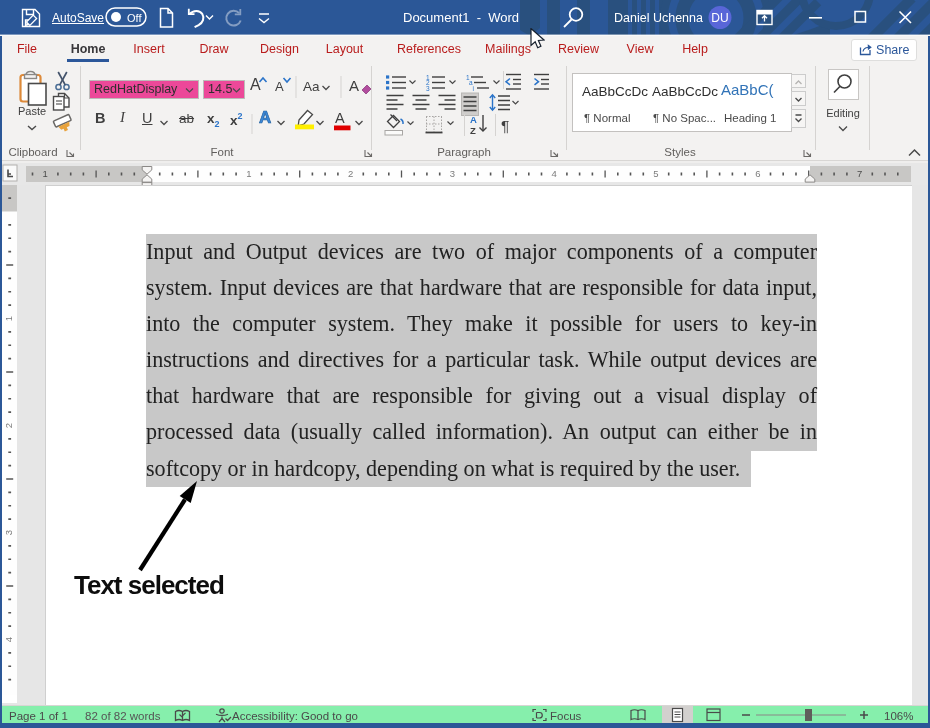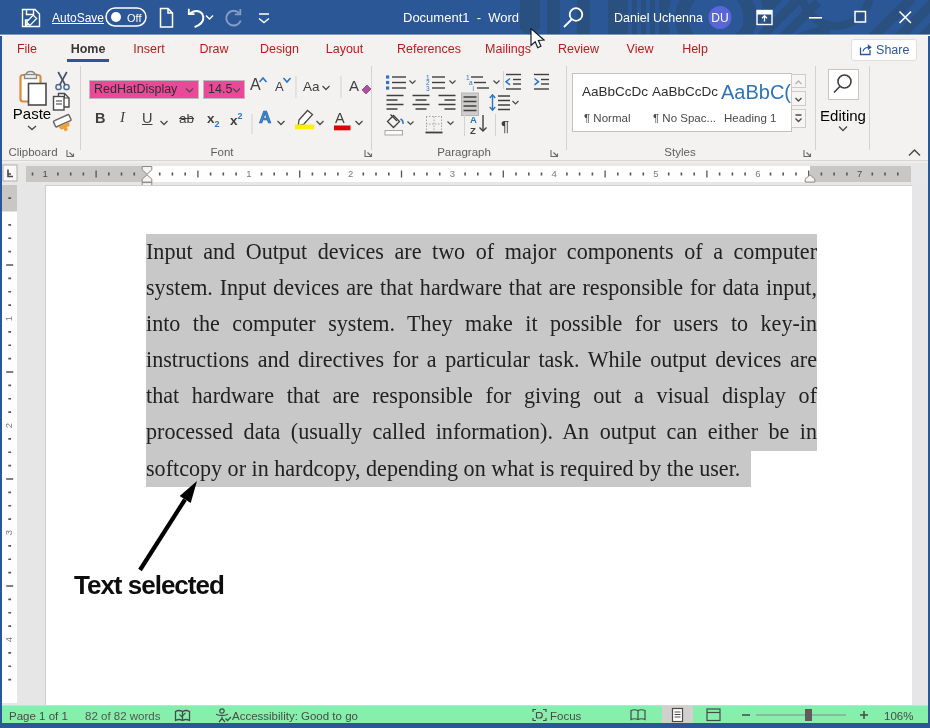--- a/index.html
+++ b/index.html
@@ -15,21 +15,21 @@
 #tabsrow { left:0; top:36px; width:930px; height:26px; background:#f3f2f1; }
 .tab { position:absolute; top:0; height:26px; line-height:27px; font-size:12.5px; color:#b91c1c; text-align:center; }
 .tab.active { color:#38373a; font-weight:bold; }
 .tab.active::after { content:""; position:absolute; left:3px; right:3px; bottom:0px; height:3px; background:#2b579a; }
 #sharebtn { position:absolute; left:851px; top:3px; width:66px; height:22px; background:#fff; border:1px solid #dededd; border-radius:3px; color:#2b579a; font-size:12.5px; line-height:20px; text-align:center; }
 
 
 #ribbon { left:0; top:62px; width:930px; height:99px; background:#f3f2f1; border-bottom:1px solid #d8d6d4; }
 .vsep { position:absolute; top:4px; height:84px; width:1px; background:#d5d3d1; }
 .grouplabel { position:absolute; top:84px; height:14px; font-size:11.5px; color:#605e5c; text-align:center; }
-.rlabel { position:absolute; font-size:15px; color:#000000; }
+.rlabel { position:absolute; font-size:11px; color:#404040; }
 .combo { position:absolute; background:#ec4899; border:1px solid #bdbbb9; font-size:12.5px; color:#2f2f2f; }
 
 
 #rulerrow { left:0; top:161px; width:930px; height:24px; background:#e7e7e7; border-top:2px solid #efeeed; }
 
 
 #docarea { left:0; top:185px; width:930px; height:520px; background:#e6e6e6; }
 #page { position:absolute; left:45px; top:0px; width:867px; height:520px; background:#fff; border-left:1px solid #cfcfcf; }
 #pagetopline { position:absolute; left:45px; top:0px; width:867px; height:1px; background:#cfcfcf; }
 #vruler { position:absolute; left:2px; top:0px; width:15px; height:518px; background:#fff; }
@@ -370,21 +370,21 @@
   <div class="rlabel" style="left:207px; top:49px; font-size:13.5px; font-weight:bold; color:#3f3f3f;">x<span style="font-size:9px; color:#2b74c9; vertical-align:-4px;">2</span></div>
   <div class="rlabel" style="left:230px; top:49px; font-size:13.5px; font-weight:bold; color:#3f3f3f;">x<span style="font-size:9px; color:#2b74c9; vertical-align:6px;">2</span></div>
   <div class="rlabel" style="left:259px; top:46px; font-size:17px; font-weight:bold; color:#3c88d8; -webkit-text-stroke:0.7px #1f5f9e;">A</div>
   <div class="rlabel" style="left:335px; top:48px; font-size:14.5px; color:#3f3f3f;">A</div>
 
   <div class="abs" style="left:572px; top:11px; width:220px; height:59px; background:#fff; border:1px solid #c3c1bf; overflow:hidden;">
     <div class="abs" style="left:9px; top:10px; font-size:13.5px; color:#2f2f2f;">AaBbCcDc</div>
     <div class="abs" style="left:11px; top:38px; font-size:11.5px; color:#4a4a4a;">¶ Normal</div>
     <div class="abs" style="left:79px; top:10px; font-size:13.5px; color:#2f2f2f;">AaBbCcDc</div>
     <div class="abs" style="left:80px; top:38px; font-size:11.5px; color:#4a4a4a;">¶ No Spac...</div>
-    <div class="abs" style="left:148px; top:7px; font-size:20px; color:#3173b7;">AaBbC(</div>
+    <div class="abs" style="left:148px; top:7px; font-size:15px; color:#3173b7;">AaBbC(</div>
     <div class="abs" style="left:151px; top:38px; font-size:11.5px; color:#4a4a4a;">Heading 1</div>
   </div>
 
   <div class="abs" style="left:791px; top:12px; width:15px; height:14px; background:#f6f5f4; border:1px solid #ccc;">
     <svg width="13" height="12">
         <path d="M3.5,7 l3,-3 l3,3" fill="none" stroke="#b5b3b1" stroke-width="1.3"></path>
       </svg>
   </div>
   <div class="abs" style="left:791px; top:29px; width:15px; height:15px; background:#f6f5f4; border:1px solid #ccc;">
     <svg width="13" height="13">

